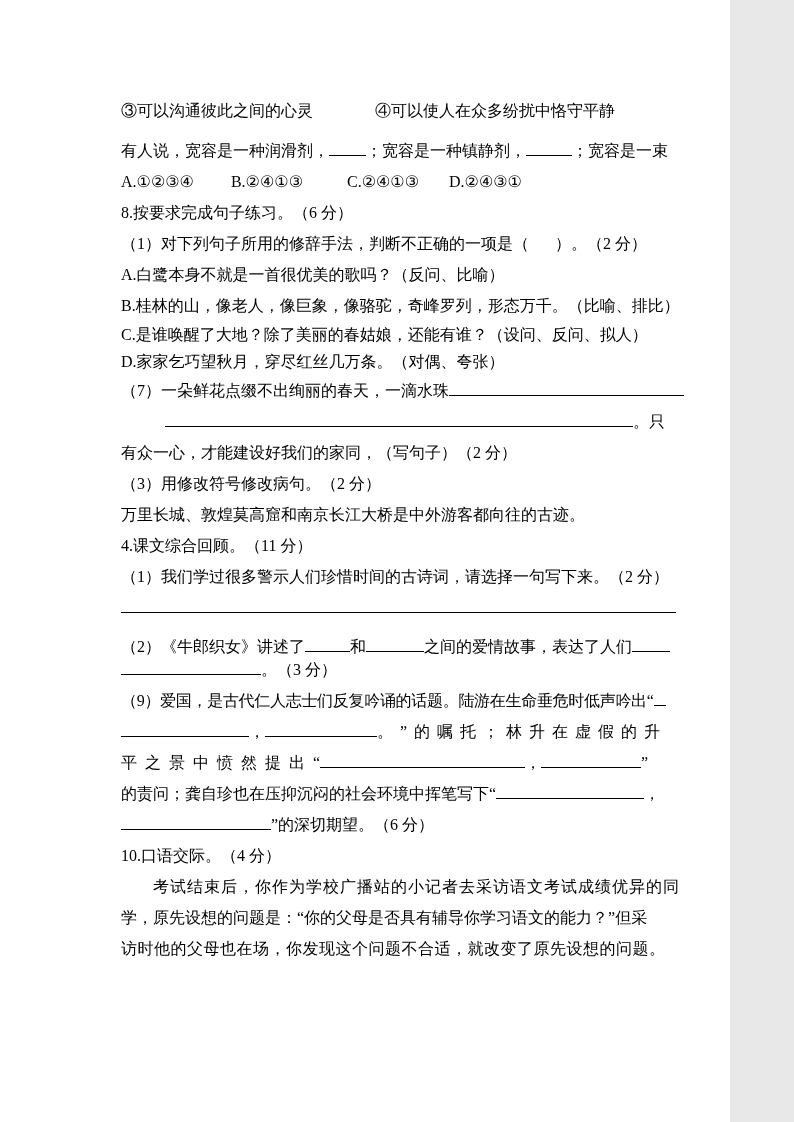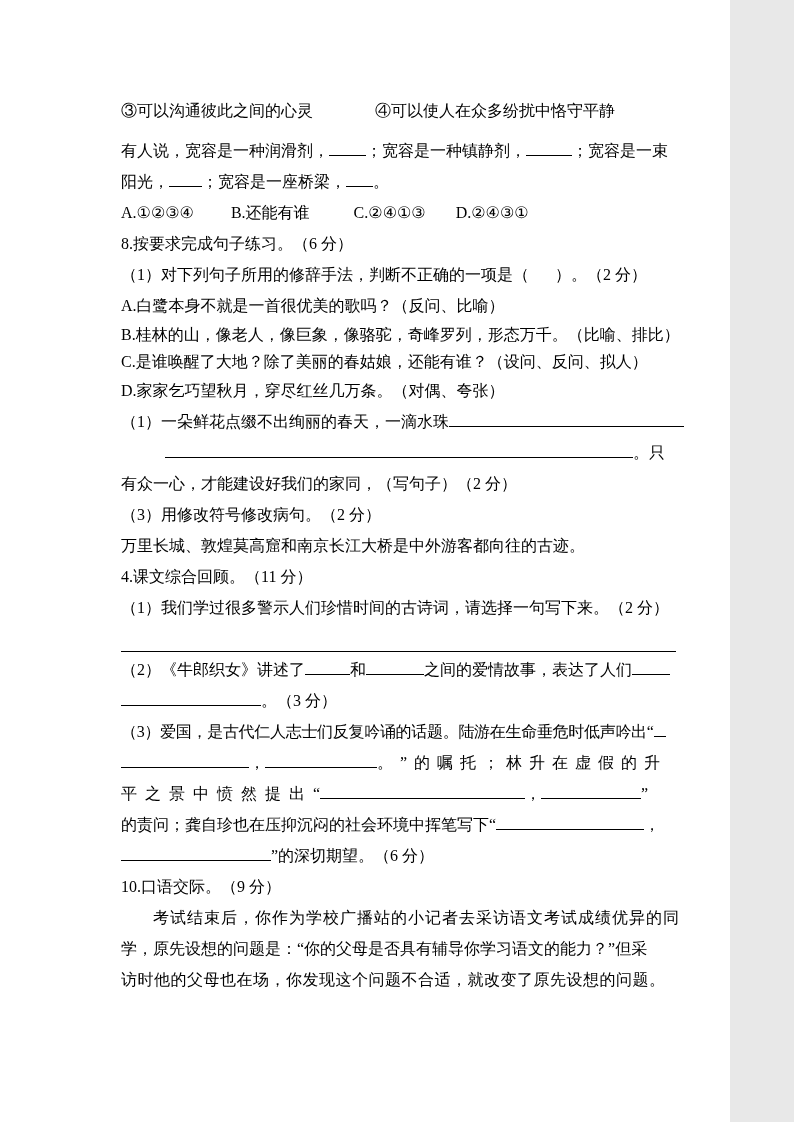--- a/index.html
+++ b/index.html
@@ -42,41 +42,40 @@
   .content .line:nth-child(18) { margin-top: 8px; }
   .content .line:nth-child(19) { margin-top: -8px; }
 </style>
 </head>
 <body>
 
 <div class="page" style="background: rgb(255, 255, 255);">
   <div class="content" style="color: rgb(0, 0, 0);">
       <div class="line"><span class="seg-text">③可以沟通彼此之间的心灵</span><span class="seg-gap" style="width: 62px;"></span><span class="seg-text">④可以使人在众多纷扰中恪守平静</span></div>
       <div class="line"><span class="seg-text">有人说，宽容是一种润滑剂，</span><span class="seg-blank" style="width: 37px;"></span><span class="seg-text">；宽容是一种镇静剂，</span><span class="seg-blank" style="width: 46px;"></span><span class="seg-text">；宽容是一束</span></div>
-      <div class="line"><span class="seg-text">阳光，</span><span class="seg-blank" style="width: 33px;"></span><span class="seg-text">；宽容是一座桥梁，</span><span class="seg-blank" style="width: 27px;"></span><span class="seg-text">。</span></div>
-      <div class="line"><span class="seg-text">A.①②③④</span><span class="seg-gap" style="width: 37px;"></span><span class="seg-text">B.还能有谁</span><span class="seg-gap" style="width: 44px;"></span><span class="seg-text">C.②④①③</span><span class="seg-gap" style="width: 30px;"></span><span class="seg-text">D.②④③①</span></div>
+      <div class="line"><span class="seg-text">A.①②③④</span><span class="seg-gap" style="width: 37px;"></span><span class="seg-text">B.②④①③</span><span class="seg-gap" style="width: 44px;"></span><span class="seg-text">C.②④①③</span><span class="seg-gap" style="width: 30px;"></span><span class="seg-text">D.②④③①</span></div>
       <div class="line"><span class="seg-text">8.按要求完成句子练习。（6 分）</span></div>
       <div class="line"><span class="seg-text">（1）对下列句子所用的修辞手法，判断不正确的一项是（</span><span class="seg-gap" style="width: 26px;"></span><span class="seg-text">）。（2 分）</span></div>
       <div class="line"><span class="seg-text">A.白鹭本身不就是一首很优美的歌吗？（反问、比喻）</span></div>
       <div class="line"><span class="seg-text">B.桂林的山，像老人，像巨象，像骆驼，奇峰罗列，形态万千。（比喻、排比）</span></div>
       <div class="line"><span class="seg-text">C.是谁唤醒了大地？除了美丽的春姑娘，还能有谁？（设问、反问、拟人）</span></div>
       <div class="line"><span class="seg-text">D.家家乞巧望秋月，穿尽红丝几万条。（对偶、夸张）</span></div>
-      <div class="line"><span class="seg-text">（1）一朵鲜花点缀不出绚丽的春天，一滴水珠</span><span class="seg-blank" style="width: 235px;"></span></div>
+      <div class="line"><span class="seg-text">（7）一朵鲜花点缀不出绚丽的春天，一滴水珠</span><span class="seg-blank" style="width: 235px;"></span></div>
       <div class="line"><span class="seg-gap" style="width: 44px;"></span><span class="seg-blank" style="width: 468px;"></span><span class="seg-text">。只</span></div>
       <div class="line"><span class="seg-text">有众一心，才能建设好我们的家同，（写句子）（2 分）</span></div>
       <div class="line"><span class="seg-text">（3）用修改符号修改病句。（2 分）</span></div>
       <div class="line"><span class="seg-text">万里长城、敦煌莫高窟和南京长江大桥是中外游客都向往的古迹。</span></div>
       <div class="line"><span class="seg-text">4.课文综合回顾。（11 分）</span></div>
       <div class="line"><span class="seg-text">（1）我们学过很多警示人们珍惜时间的古诗词，请选择一句写下来。（2 分）</span></div>
       <div class="line"><span class="seg-blank" style="width: 555px;"></span></div>
       <div class="line"><span class="seg-text">（2）《牛郎织女》讲述了</span><span class="seg-blank" style="width: 45px;"></span><span class="seg-text">和</span><span class="seg-blank" style="width: 58px;"></span><span class="seg-text">之间的爱情故事，表达了人们</span><span class="seg-blank" style="width: 38px;"></span></div>
       <div class="line"><span class="seg-blank" style="width: 140px;"></span><span class="seg-text">。（3 分）</span></div>
-      <div class="line"><span class="seg-text" style="letter-spacing: -0.3px;">（3）爱国，是古代仁人志士们反复吟诵的话题。陆游在生命垂危时低声吟出“</span><span class="seg-blank" style="width: 12px;"></span></div>
+      <div class="line"><span class="seg-text" style="letter-spacing: -0.3px;">（9）爱国，是古代仁人志士们反复吟诵的话题。陆游在生命垂危时低声吟出“</span><span class="seg-blank" style="width: 12px;"></span></div>
       <div class="line"><span class="seg-blank" style="width: 128px;"></span><span class="seg-text">，</span><span class="seg-blank" style="width: 112px;"></span><span class="seg-text" style="letter-spacing: 7px;">。”的嘱托；林升在虚假的升</span></div>
       <div class="line"><span class="seg-text" style="letter-spacing: 8px; margin-top: 13px;">平之景中愤然提出</span><span class="seg-text">“</span><span class="seg-blank" style="width: 205px;"></span><span class="seg-text">，</span><span class="seg-blank" style="width: 100px;"></span><span class="seg-text">”</span></div>
       <div class="line"><span class="seg-text">的责问；龚自珍也在压抑沉闷的社会环境中挥笔写下“</span><span class="seg-blank" style="width: 148px;"></span><span class="seg-text">，</span></div>
       <div class="line"><span class="seg-blank" style="width: 150px;"></span><span class="seg-text">”的深切期望。（6 分）</span></div>
-      <div class="line"><span class="seg-text">10.口语交际。（9 分）</span></div>
+      <div class="line"><span class="seg-text">10.口语交际。（4 分）</span></div>
       <div class="line"><span class="seg-gap" style="width: 32px;"></span><span class="seg-text" style="letter-spacing: 1px;">考试结束后，你作为学校广播站的小记者去采访语文考试成绩优异的同</span></div>
       <div class="line"><span class="seg-text">学，原先设想的问题是：“你的父母是否具有辅导你学习语文的能力？”但采</span></div>
       <div class="line"><span class="seg-text" style="letter-spacing: 0.5px;">访时他的父母也在场，你发现这个问题不合适，就改变了原先设想的问题。</span></div>
     </div>
 </div>
 
 </body></html>

